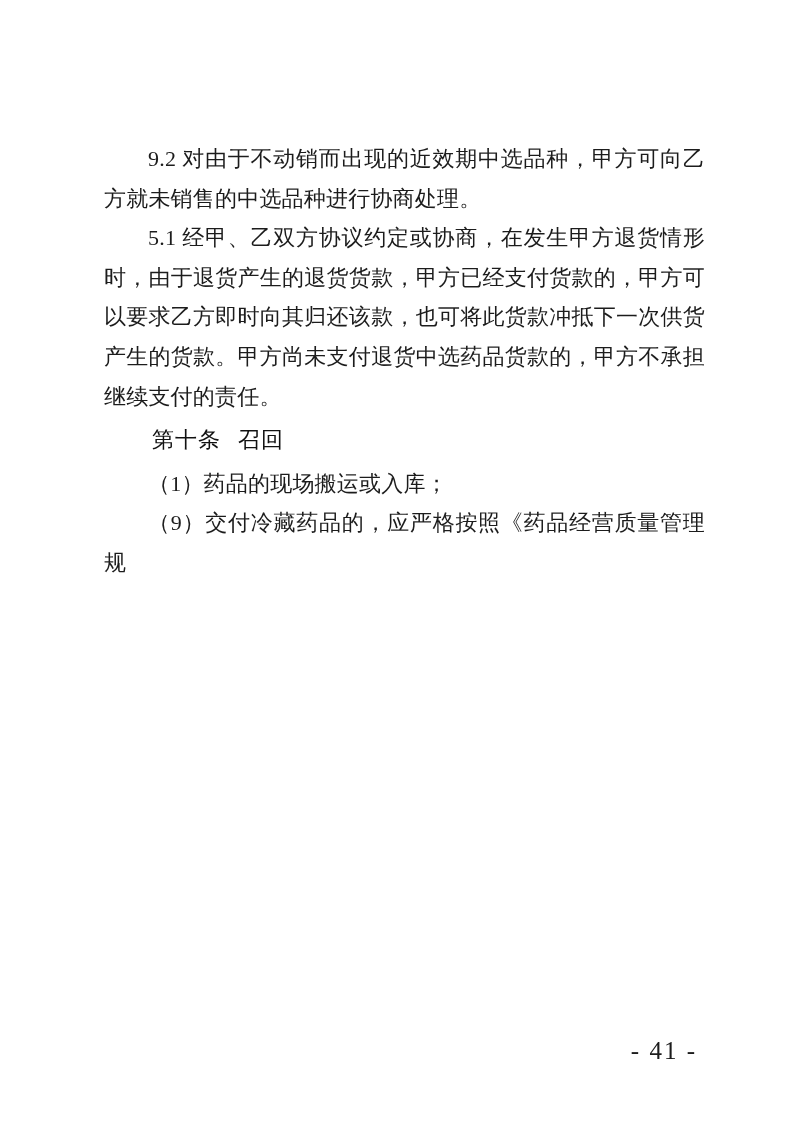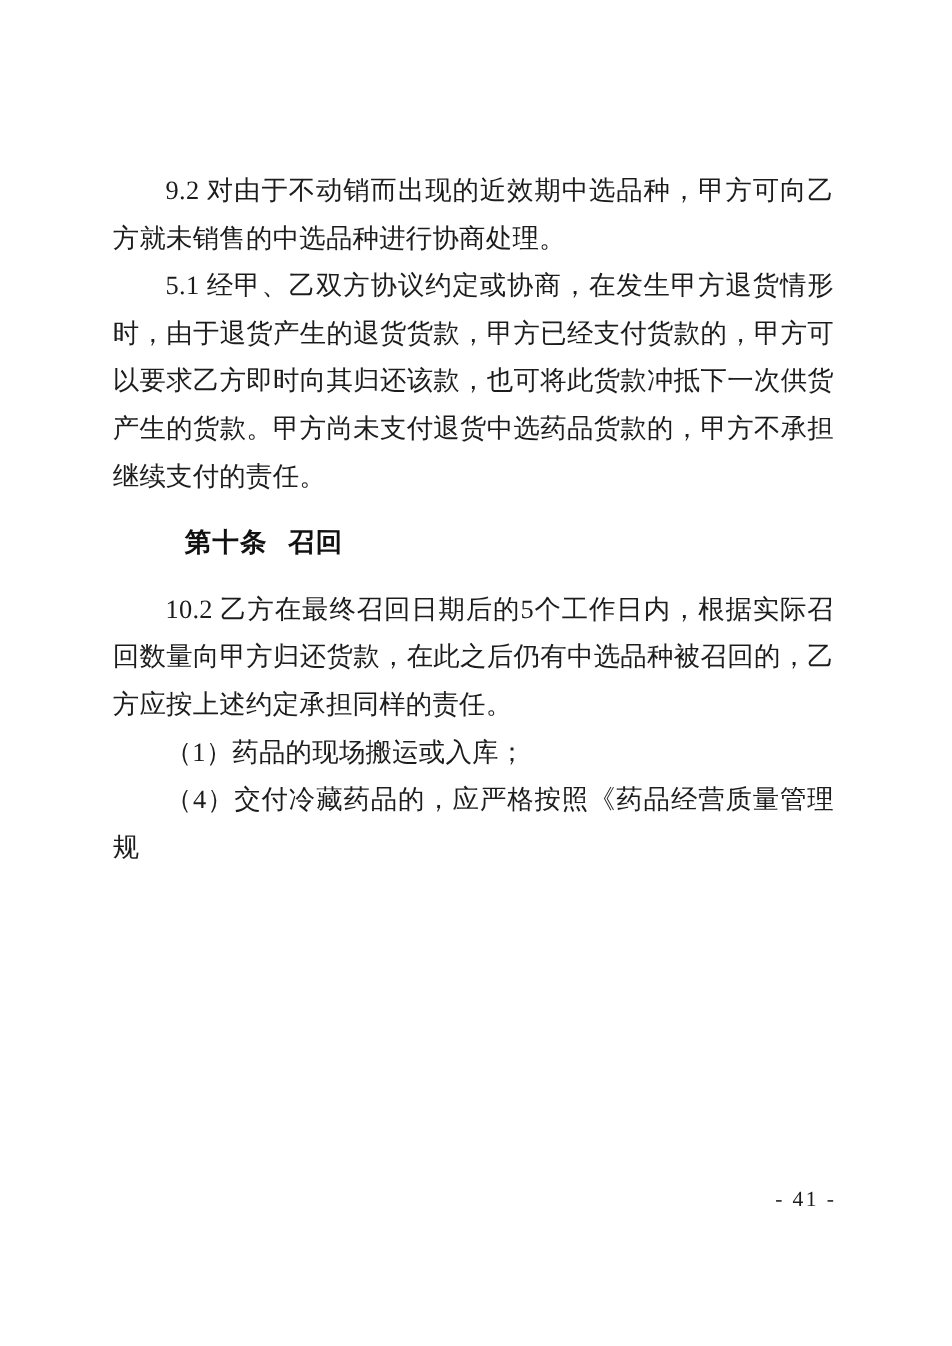--- a/index.html
+++ b/index.html
@@ -10,61 +10,60 @@
   .page {
     position: relative;
     width: 793px;
     height: 1122px;
     background: #ffffff;
     overflow: hidden;
     font-family: "Liberation Serif", "DejaVu Serif", serif;
   }
   .content {
     position: absolute;
-    left: 94px;
+    left: 104px;
     top: 139px;
     width: 601px;
   }
   .para {
     margin: 0;
     font-size: 22px;
     line-height: 39.6px;
     text-align: justify;
     text-indent: 2em;
     color: #1c1c1c;
     letter-spacing: 0.2px;
   }
   .heading {
-    margin: 16px;
+    margin: 4px;
     font-size: 22px;
     line-height: 39.6px;
     text-indent: 2em;
     color: #111111;
-    font-weight: 700;
+    font-weight: 400;
     font-family: "Liberation Sans", "DejaVu Sans", sans-serif;
     word-spacing: 10px;
     letter-spacing: 1px;
   }
   .page-number {
     position: absolute;
-    top: 988px;
+    top: 1040px;
     right: 96px;
-    font-size: 18px;
+    font-size: 25px;
     line-height: 22px;
     color: #1c1c1c;
     letter-spacing: 2px;
     font-family: "Liberation Serif", "DejaVu Serif", serif;
   }
 </style>
 </head>
 <body>
 
 <div class="page">
   <div class="content">
     <p class="para">9.2 对由于不动销而出现的近效期中选品种，甲方可向乙方就未销售的中选品种进行协商处理。</p>
     <p class="para">5.1 经甲、乙双方协议约定或协商，在发生甲方退货情形时，由于退货产生的退货货款，甲方已经支付货款的，甲方可以要求乙方即时向其归还该款，也可将此货款冲抵下一次供货产生的货款。甲方尚未支付退货中选药品货款的，甲方不承担继续支付的责任。</p>
     <p class="heading">第十条 召回</p>
-    <p class="para">10.2 乙方在最终召回日期后的5个工作日内，根据实际召回数量向甲方归还货款，在此之后仍有中选品种被召回的，乙方应按上述约定承担同样的责任。</p>
     <p class="para">（1）药品的现场搬运或入库；</p>
-    <p class="para">（4）交付冷藏药品的，应严格按照《药品经营质量管理规</p>
+    <p class="para">（9）交付冷藏药品的，应严格按照《药品经营质量管理规</p>
   </div>
   <div class="page-number">- 41 -</div>
 </div>
 
 </body></html>

